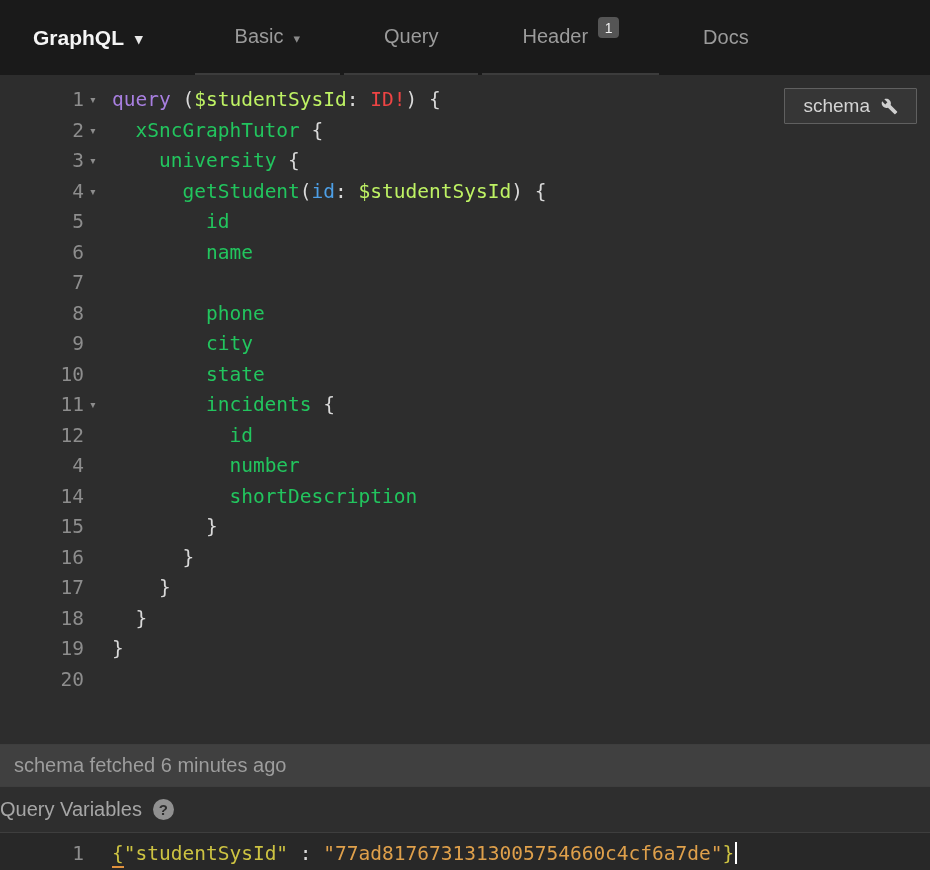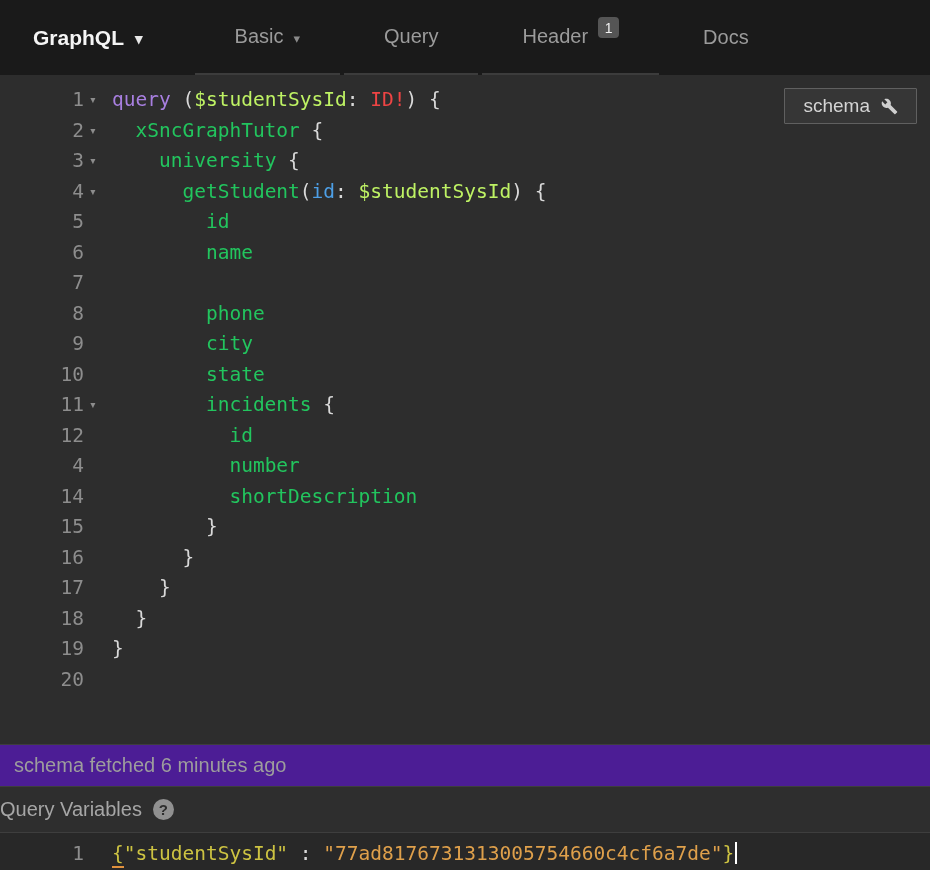--- a/index.html
+++ b/index.html
@@ -115,21 +115,21 @@
     height: 22px;
     background: #ffffff;
     vertical-align: -4px;
     margin-left: 1px;
   }
 
   
   .statusbar {
     height: 42px;
     border-top: 1px solid #3e3e3e;
-    background: #4c1d95;
+    background: #404040;
     display: flex;
     align-items: center;
     padding-left: 14px;
     color: #9d9d9d;
     font-size: 20px;
   }
   .vars-header {
     height: 46px;
     border-top: 1px solid #3e3e3e;
     background: #2e2e2e;

